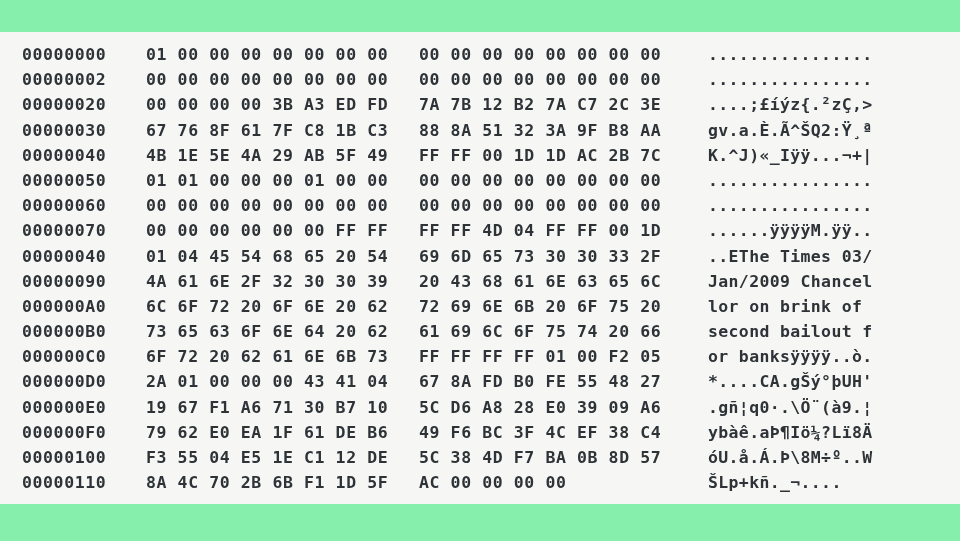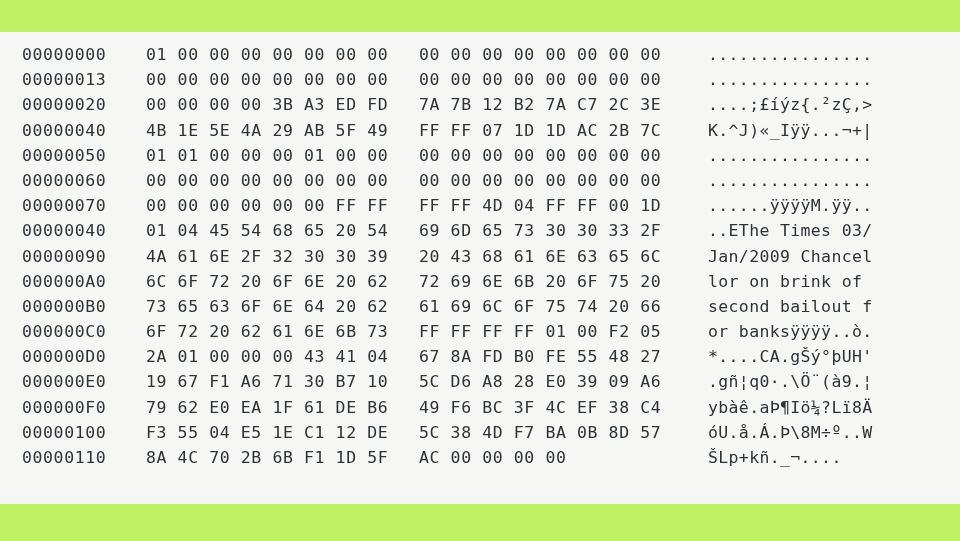--- a/index.html
+++ b/index.html
@@ -7,22 +7,23 @@
     padding: 0;
     width: 960px;
     height: 541px;
     background: #ffffff;
     overflow: hidden;
   }
   #screen {
     position: relative;
     width: 960px;
     height: 541px;
-    background: #bef264;
+    background: #86efac;
     font-family: "DejaVu Sans Mono", "Liberation Mono", monospace;
+    font-weight: bold;
   }
   #hexpane {
     position: absolute;
     left: 0;
     top: 32px;
     width: 960px;
     height: 472px;
     background: #f6f6f4;
   }
   .rows {
@@ -65,23 +66,24 @@
     letter-spacing: 0.35px;
   }
 </style>
 </head>
 <body>
 
 <div id="screen">
   <div id="hexpane">
     <div class="rows" id="rows">
         <div class="row"><span class="offset">00000000</span><span class="hexgroup g1">01 00 00 00 00 00 00 00</span><span class="hexgroup g2">00 00 00 00 00 00 00 00</span><span class="ascii">................</span></div>
-        <div class="row"><span class="offset">00000013</span><span class="hexgroup g1">00 00 00 00 00 00 00 00</span><span class="hexgroup g2">00 00 00 00 00 00 00 00</span><span class="ascii">................</span></div>
+        <div class="row"><span class="offset">00000002</span><span class="hexgroup g1">00 00 00 00 00 00 00 00</span><span class="hexgroup g2">00 00 00 00 00 00 00 00</span><span class="ascii">................</span></div>
         <div class="row"><span class="offset">00000020</span><span class="hexgroup g1">00 00 00 00 3B A3 ED FD</span><span class="hexgroup g2">7A 7B 12 B2 7A C7 2C 3E</span><span class="ascii">....;£íýz{.²zÇ,&gt;</span></div>
-        <div class="row"><span class="offset">00000040</span><span class="hexgroup g1">4B 1E 5E 4A 29 AB 5F 49</span><span class="hexgroup g2">FF FF 07 1D 1D AC 2B 7C</span><span class="ascii">K.^J)«_Iÿÿ...¬+|</span></div>
+        <div class="row"><span class="offset">00000030</span><span class="hexgroup g1">67 76 8F 61 7F C8 1B C3</span><span class="hexgroup g2">88 8A 51 32 3A 9F B8 AA</span><span class="ascii">gv.a.È.Ã^ŠQ2:Ÿ¸ª</span></div>
+        <div class="row"><span class="offset">00000040</span><span class="hexgroup g1">4B 1E 5E 4A 29 AB 5F 49</span><span class="hexgroup g2">FF FF 00 1D 1D AC 2B 7C</span><span class="ascii">K.^J)«_Iÿÿ...¬+|</span></div>
         <div class="row"><span class="offset">00000050</span><span class="hexgroup g1">01 01 00 00 00 01 00 00</span><span class="hexgroup g2">00 00 00 00 00 00 00 00</span><span class="ascii">................</span></div>
         <div class="row"><span class="offset">00000060</span><span class="hexgroup g1">00 00 00 00 00 00 00 00</span><span class="hexgroup g2">00 00 00 00 00 00 00 00</span><span class="ascii">................</span></div>
         <div class="row"><span class="offset">00000070</span><span class="hexgroup g1">00 00 00 00 00 00 FF FF</span><span class="hexgroup g2">FF FF 4D 04 FF FF 00 1D</span><span class="ascii">......ÿÿÿÿM.ÿÿ..</span></div>
         <div class="row"><span class="offset">00000040</span><span class="hexgroup g1">01 04 45 54 68 65 20 54</span><span class="hexgroup g2">69 6D 65 73 30 30 33 2F</span><span class="ascii">..EThe Times 03/</span></div>
         <div class="row"><span class="offset">00000090</span><span class="hexgroup g1">4A 61 6E 2F 32 30 30 39</span><span class="hexgroup g2">20 43 68 61 6E 63 65 6C</span><span class="ascii">Jan/2009 Chancel</span></div>
         <div class="row"><span class="offset">000000A0</span><span class="hexgroup g1">6C 6F 72 20 6F 6E 20 62</span><span class="hexgroup g2">72 69 6E 6B 20 6F 75 20</span><span class="ascii">lor on brink of </span></div>
         <div class="row"><span class="offset">000000B0</span><span class="hexgroup g1">73 65 63 6F 6E 64 20 62</span><span class="hexgroup g2">61 69 6C 6F 75 74 20 66</span><span class="ascii">second bailout f</span></div>
         <div class="row"><span class="offset">000000C0</span><span class="hexgroup g1">6F 72 20 62 61 6E 6B 73</span><span class="hexgroup g2">FF FF FF FF 01 00 F2 05</span><span class="ascii">or banksÿÿÿÿ..ò.</span></div>
         <div class="row"><span class="offset">000000D0</span><span class="hexgroup g1">2A 01 00 00 00 43 41 04</span><span class="hexgroup g2">67 8A FD B0 FE 55 48 27</span><span class="ascii">*....CA.gŠý°þUH'</span></div>
         <div class="row"><span class="offset">000000E0</span><span class="hexgroup g1">19 67 F1 A6 71 30 B7 10</span><span class="hexgroup g2">5C D6 A8 28 E0 39 09 A6</span><span class="ascii">.gñ¦q0·.\Ö¨(à9.¦</span></div>

